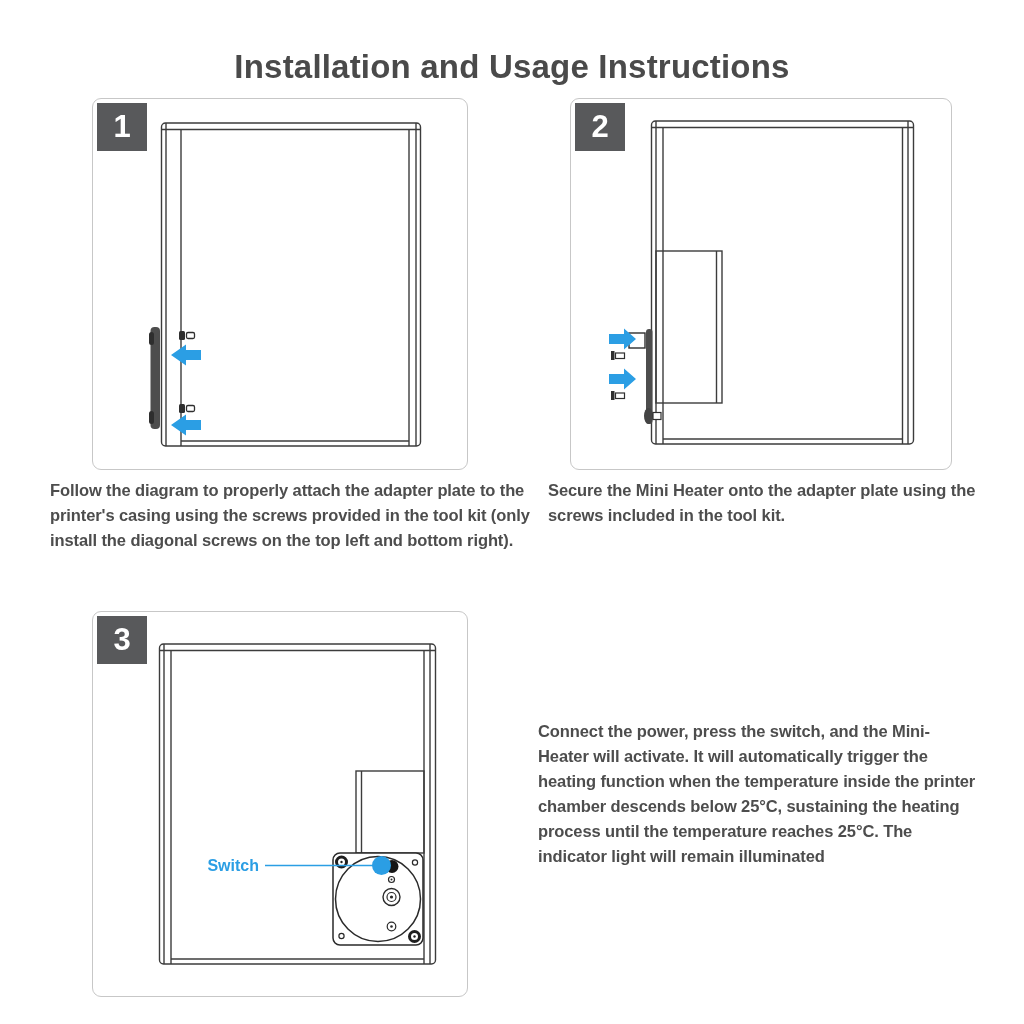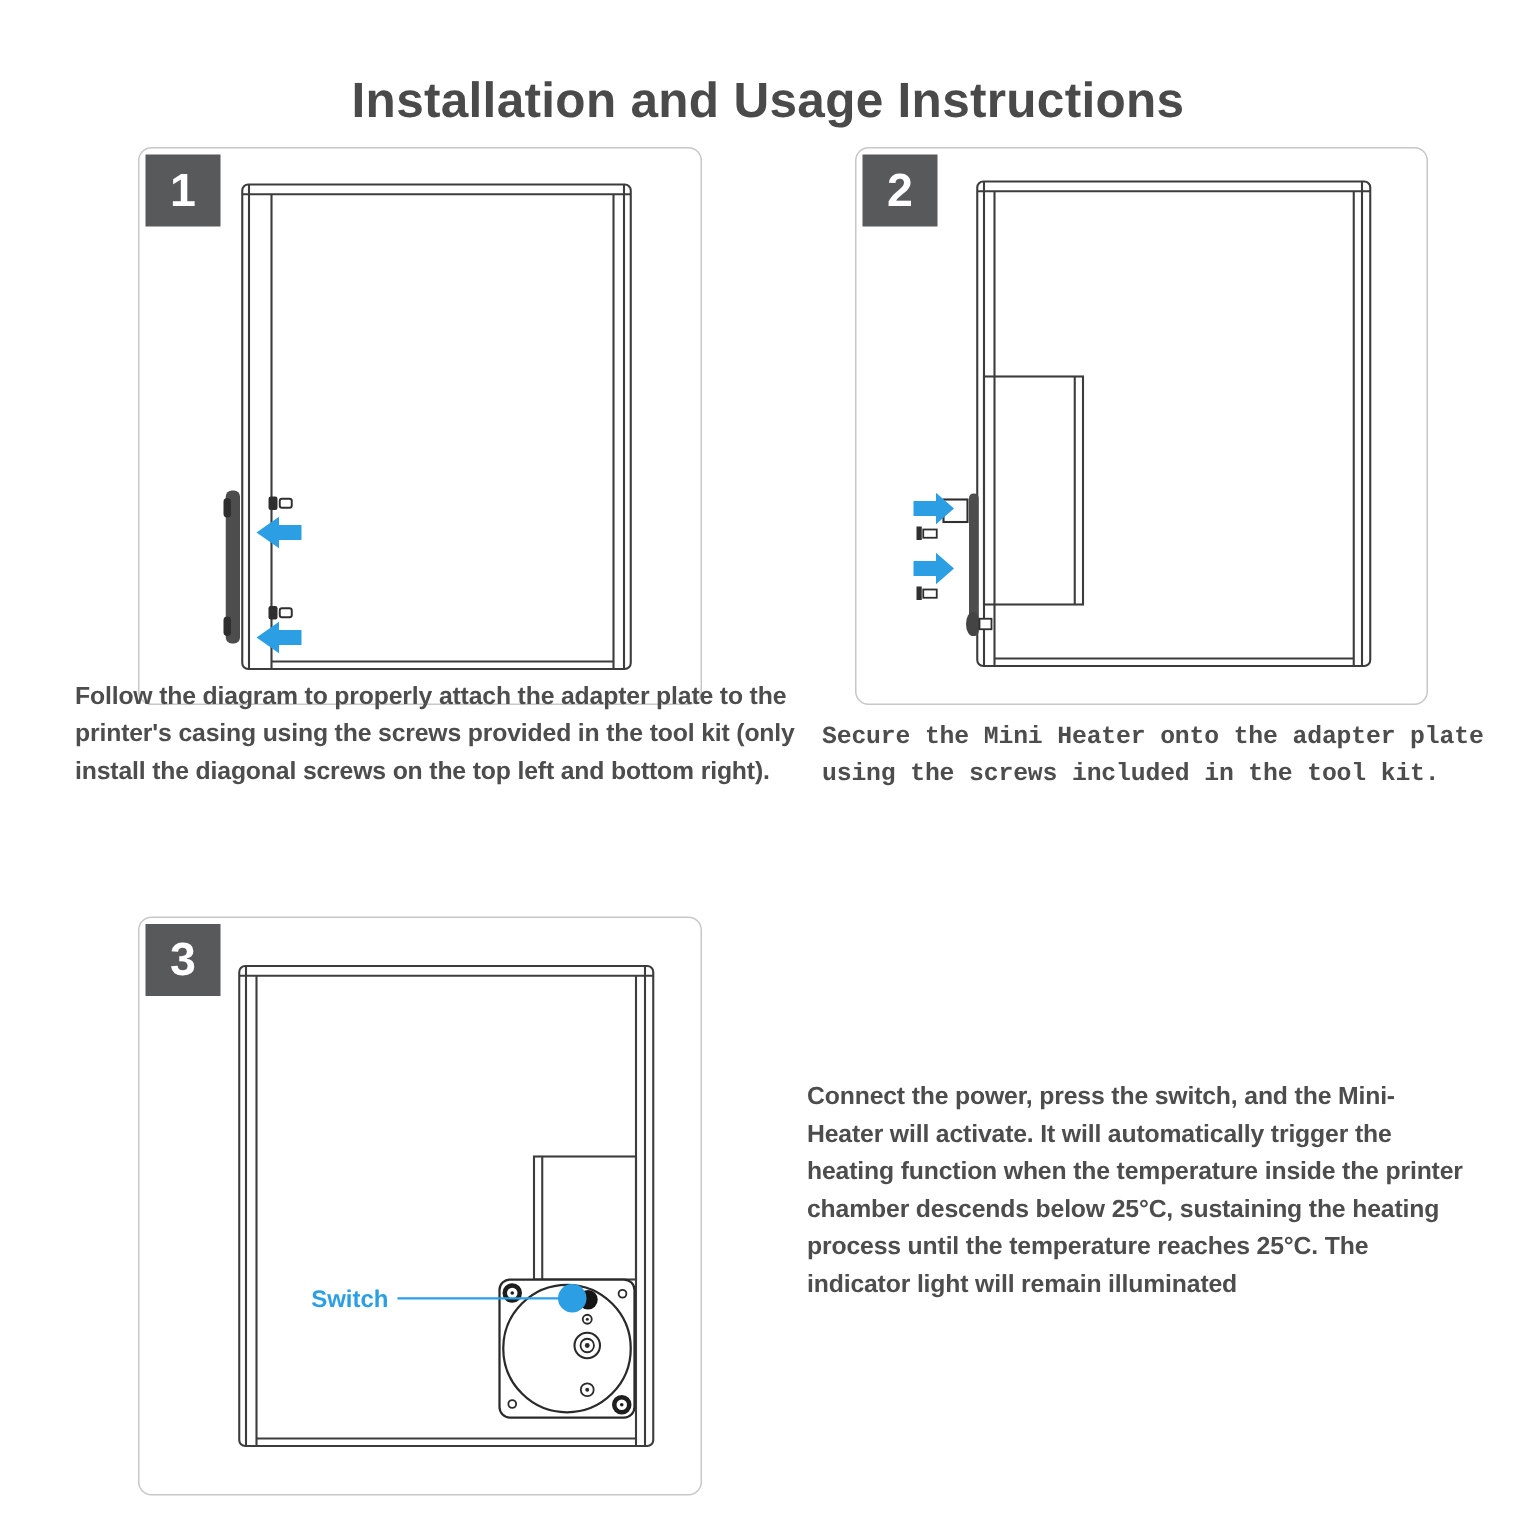--- a/index.html
+++ b/index.html
@@ -32,22 +32,22 @@
     background:#58595b;color:#ffffff;
     display:flex;align-items:center;justify-content:center;
     font-size:31px;font-weight:700;
   }
   .drawing{position:absolute;left:0;top:0;}
   .caption{
     position:absolute;
     font-size:16.5px;line-height:25px;font-weight:700;
     color:#4d4d4d;letter-spacing:-0.1px;
   }
-  .caption-1{left:50px;top:452px;width:482px;}
-  .caption-2{left:548px;top:478px;width:446px;font-family:Liberation Mono, monospace;}
+  .caption-1{left:50px;top:478px;width:482px;}
+  .caption-2{left:548px;top:478px;width:446px;}
   .caption-3{left:506px;top:719px;width:440px;margin-left:32px;}
   svg text{font-family:"Liberation Sans", sans-serif;}
 </style>
 </head>
 <body>
 
 <div class="page">
 
   <h1 class="title">Installation and Usage Instructions</h1>
 

